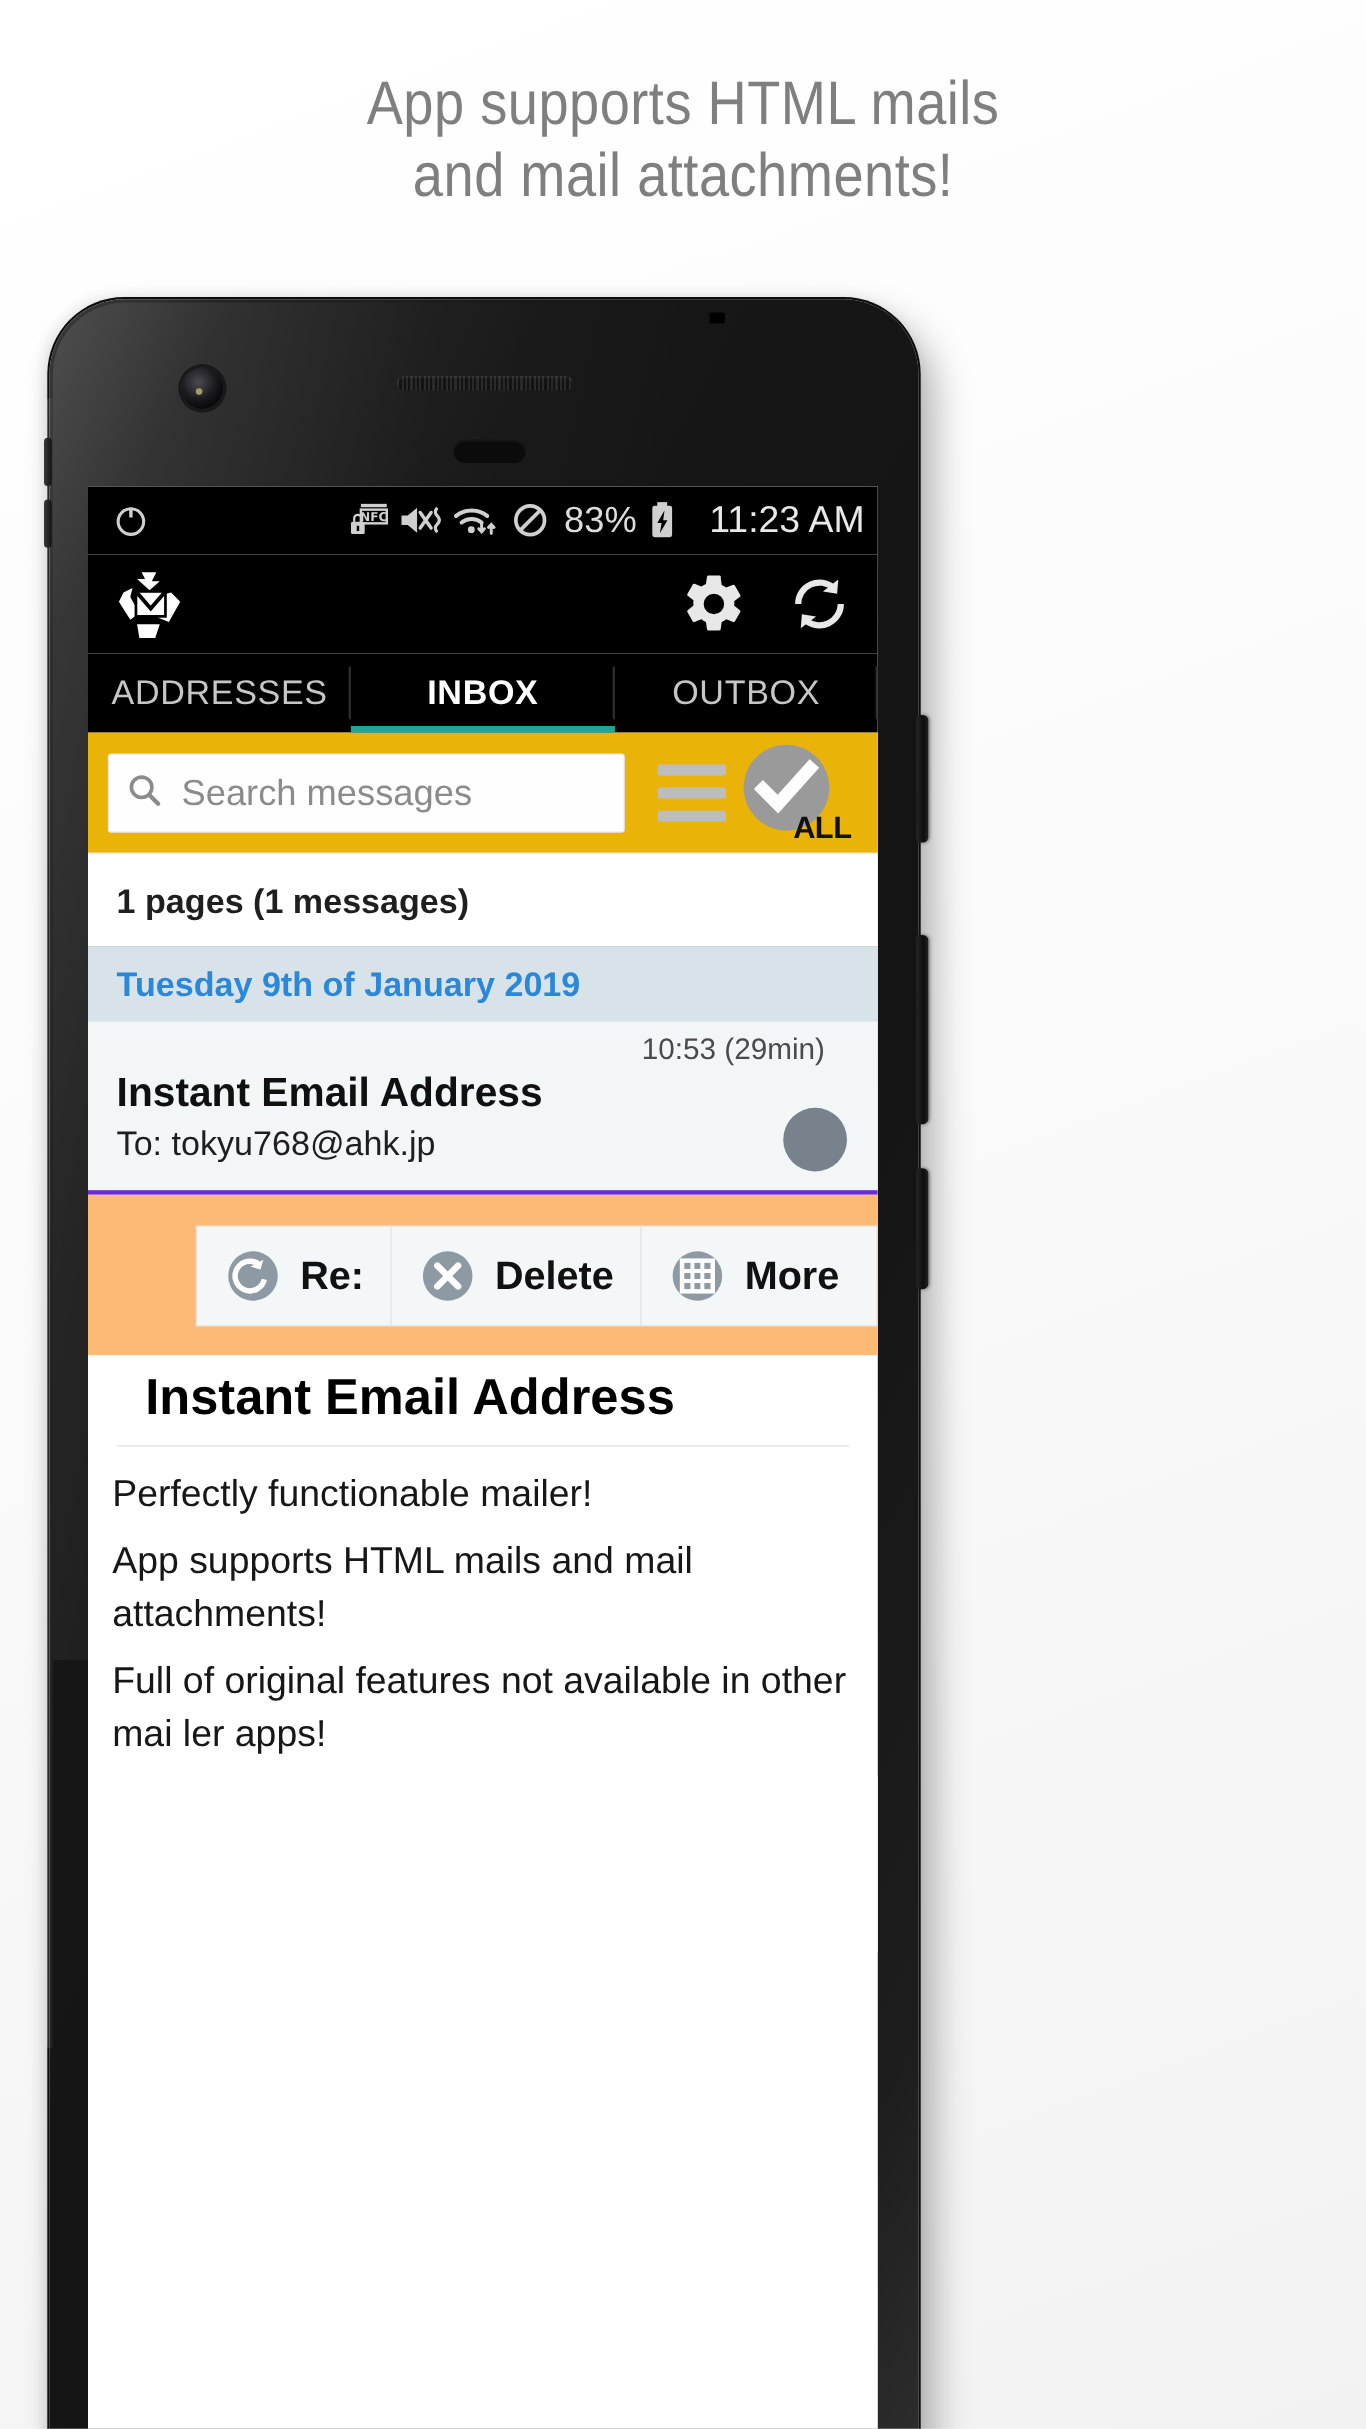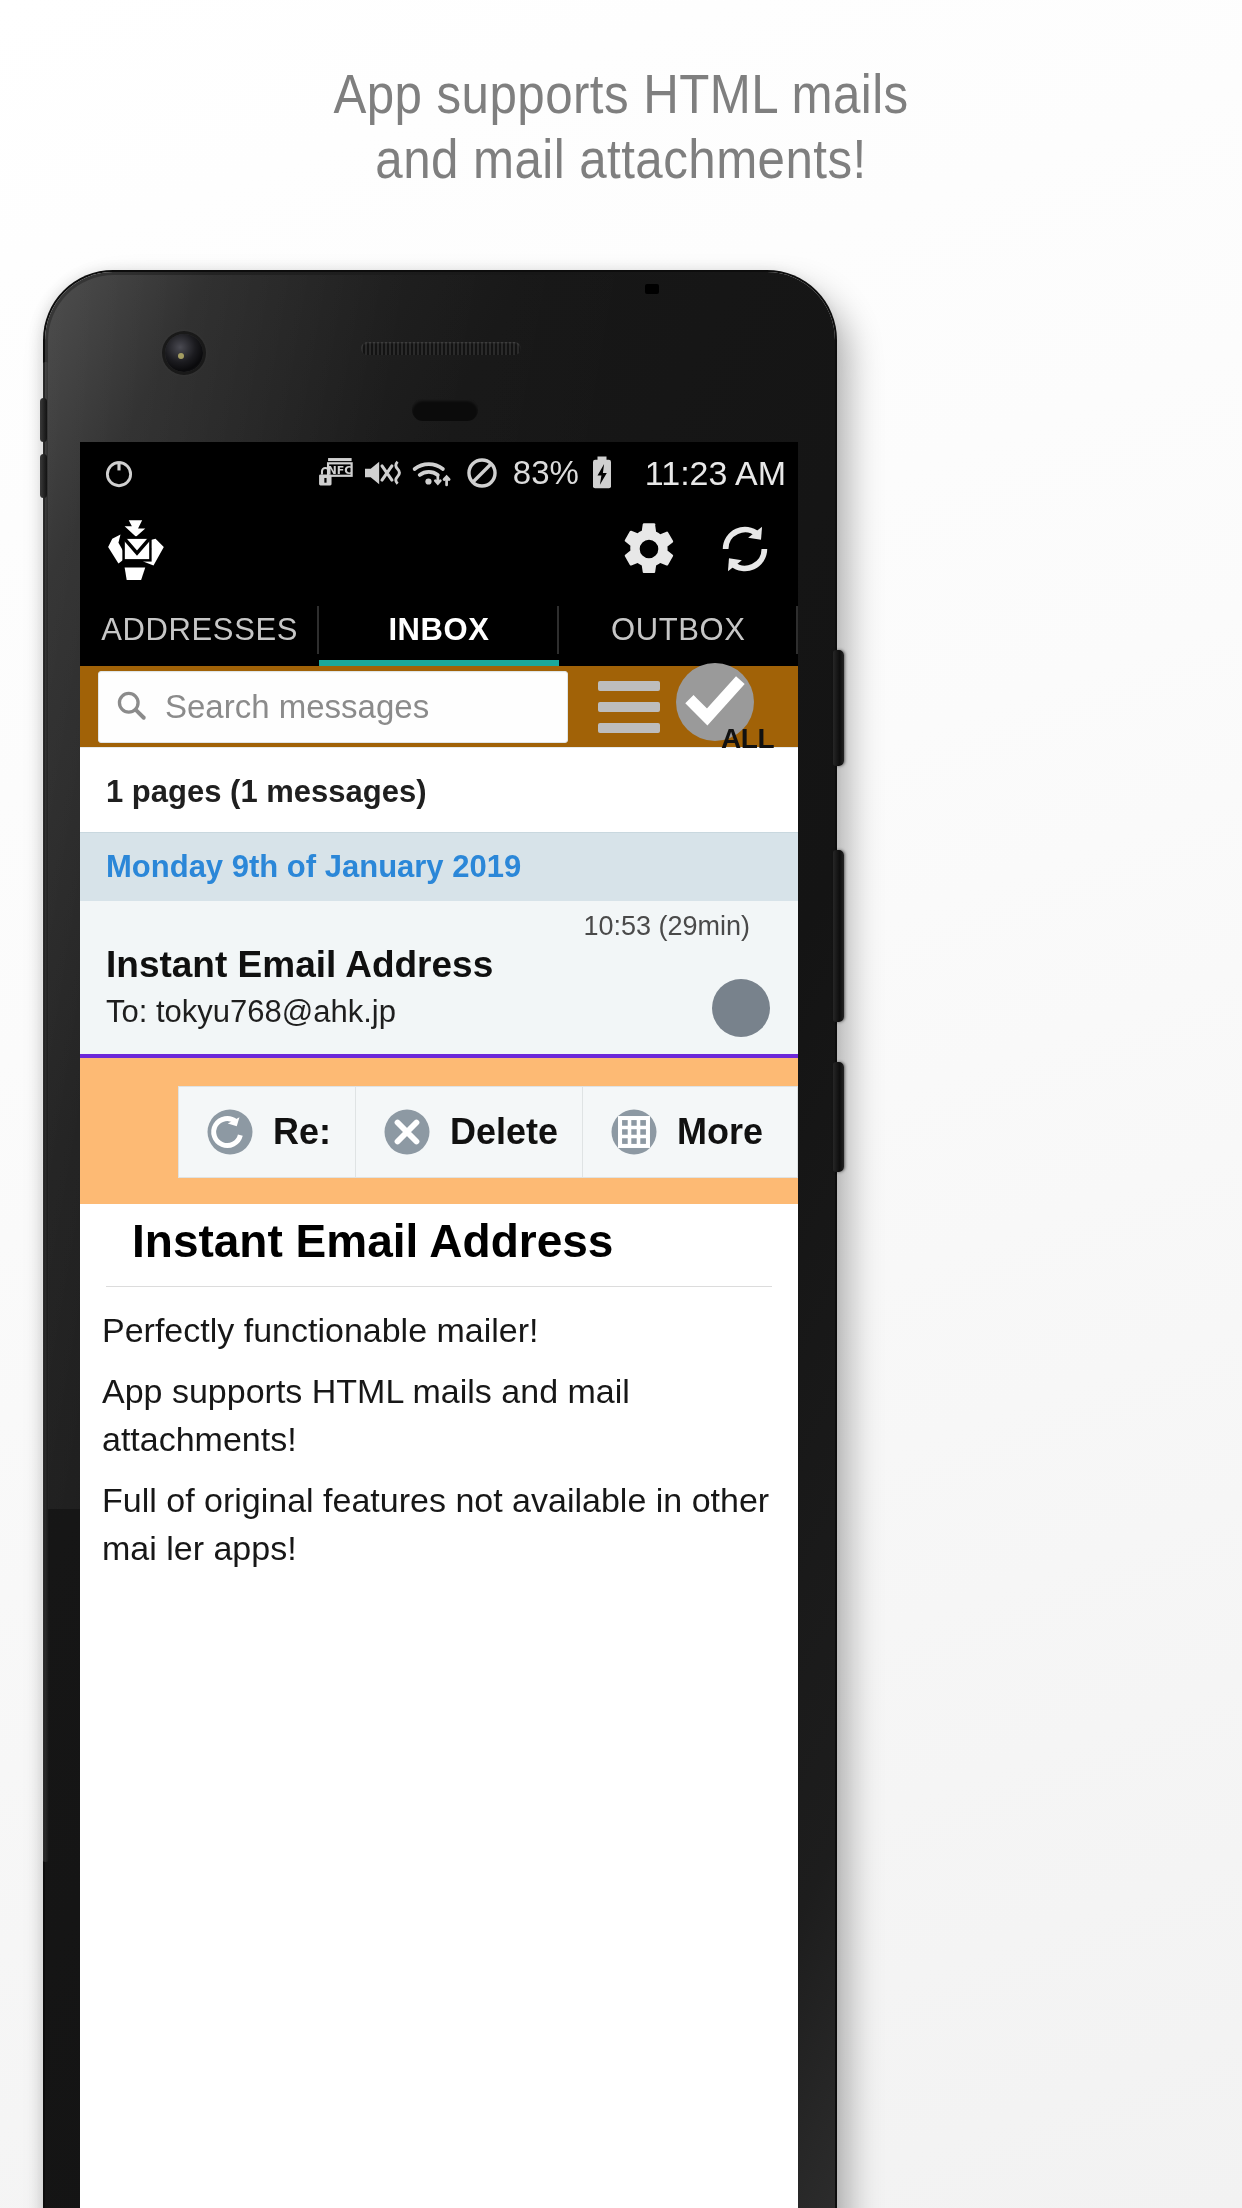--- a/index.html
+++ b/index.html
@@ -142,21 +142,21 @@
   .tab.active { color:#fff; font-weight:700; }
   .tab .divider {
     position:absolute; right:0; top:12px; bottom:12px; width:2px; background:#2e2e2e;
   }
   .tab.active:after{
     content:""; position:absolute; left:0; right:0; bottom:0; height:6px; background:#1aa89a;
   }
 
   
   #searchrow {
-    height:82px; background:#a16207; display:flex; align-items:center;
+    height:110px; background:#eab308; display:flex; align-items:center;
     padding:0 12px 0 18px;
     border-bottom:1px solid #e7ebec;
   }
   #searchbox {
     flex:1; height:72px; max-width:470px;
     border:1px solid #dfe5e7; border-radius:3px;
     background:#fefefe;
     display:flex; align-items:center; padding:0 14px;
     box-shadow:inset 0 1px 1px rgba(0,0,0,0.02);
   }
@@ -369,21 +369,21 @@
           <svg width="78" height="78" viewBox="0 0 24 24" style="position:absolute;left:0;top:0;">
             <path d="M5.4 12.4 L9.6 16.6 L18.6 6.6" fill="none" stroke="#ffffff" stroke-width="3.6" stroke-linecap="square"></path>
           </svg>
         </div>
         <div id="alltext">ALL</div>
       </div>
     </div>
 
     <div id="pagesline">1 pages (1 messages)</div>
 
-    <div id="dateband">Monday 9th of January 2019</div>
+    <div id="dateband">Tuesday 9th of January 2019</div>
 
     <div id="msgrow">
       <div id="msg-time">10:53 (29min)</div>
       <div id="msg-subject">Instant Email Address</div>
       <div class="msg-meta">To: tokyu768@ahk.jp</div>
       <div id="msg-avatar"></div>
     </div>
 
     <div id="actionrow">
       <div id="actionbtns">

